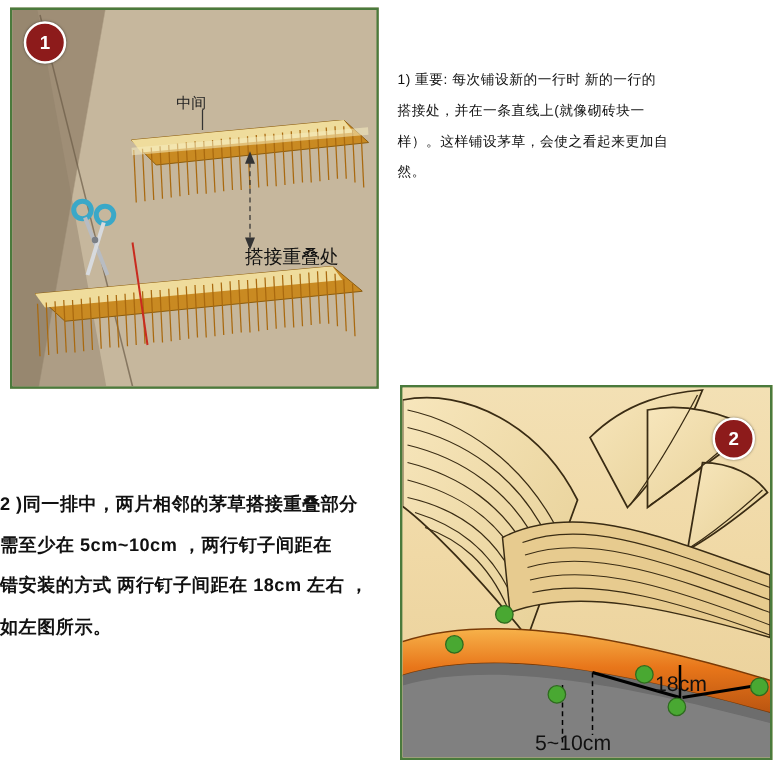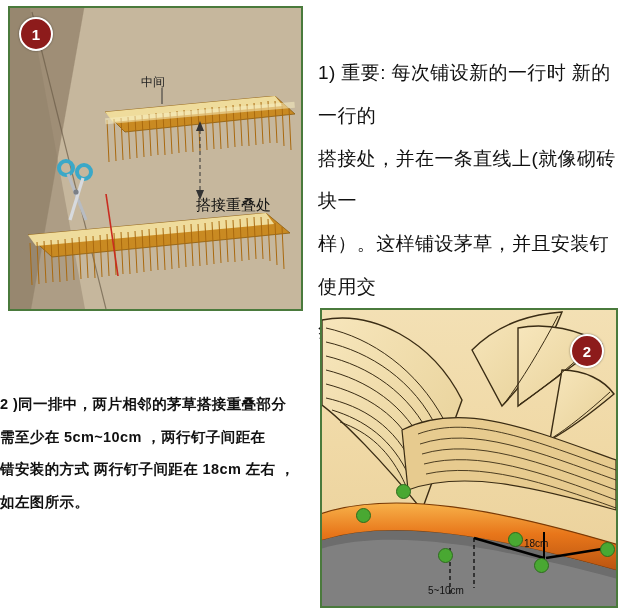--- a/index.html
+++ b/index.html
@@ -88,21 +88,21 @@
 
   
   .scissors { position: absolute; left: 46px; top: 150px; z-index: 25; }
 
   
   #text1 {
     position: absolute;
     left: 318px;
     top: 52px;
     width: 298px;
-    font-size: 19px;
+    font-size: 11px;
     color: #111;
     line-height: 2.25;
     letter-spacing: .4px;
   }
 
   
   #text2 {
     position: absolute;
     left: 0px;
     top: 388px;
@@ -133,21 +133,21 @@
   .green-nail {
     position: absolute;
     width: 13px; height: 13px;
     border-radius: 50%;
     background: #49a832;
     border: 1px solid #2e6b1e;
     z-index: 26;
   }
   .dim-label {
     position: absolute;
-    font-size: 10px;
+    font-size: 17px;
     color: #111;
     z-index: 29;
     white-space: nowrap;
     text-align: center;
   }
 </style>
 </head>
 <body>
 
 <div class="page">
@@ -269,21 +269,21 @@
 
     <div class="label-zhongjian">中间</div>
     <div class="label-overlap">搭接重叠处</div>
 
     <div class="badge" id="badge1">1</div>
   </div>
 
   <div id="text1">
     <div>1)  重要: 每次铺设新的一行时 新的一行的</div>
     <div>搭接处，并在一条直线上(就像砌砖块一</div>
-    <div>样）。这样铺设茅草，并且安装钉使用交</div>
+    <div>样）。这样铺设茅草，会使之看起来更加自</div>
     <div>然。</div>
   </div>
 
   <div id="text2">
     <div>2 )同一排中，两片相邻的茅草搭接重叠部分</div>
     <div>需至少在  5cm~10cm ，两行钉子间距在</div>
     <div>错安装的方式 两行钉子间距在 18cm 左右 ，</div>
     <div>如左图所示。</div>
   </div>
 

